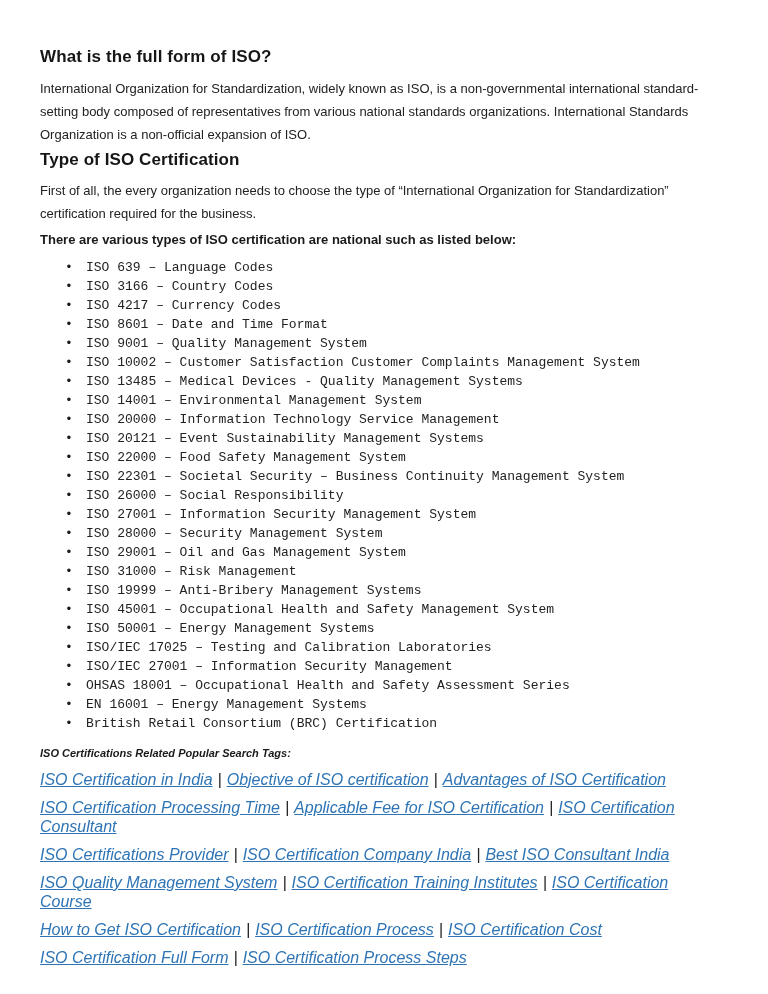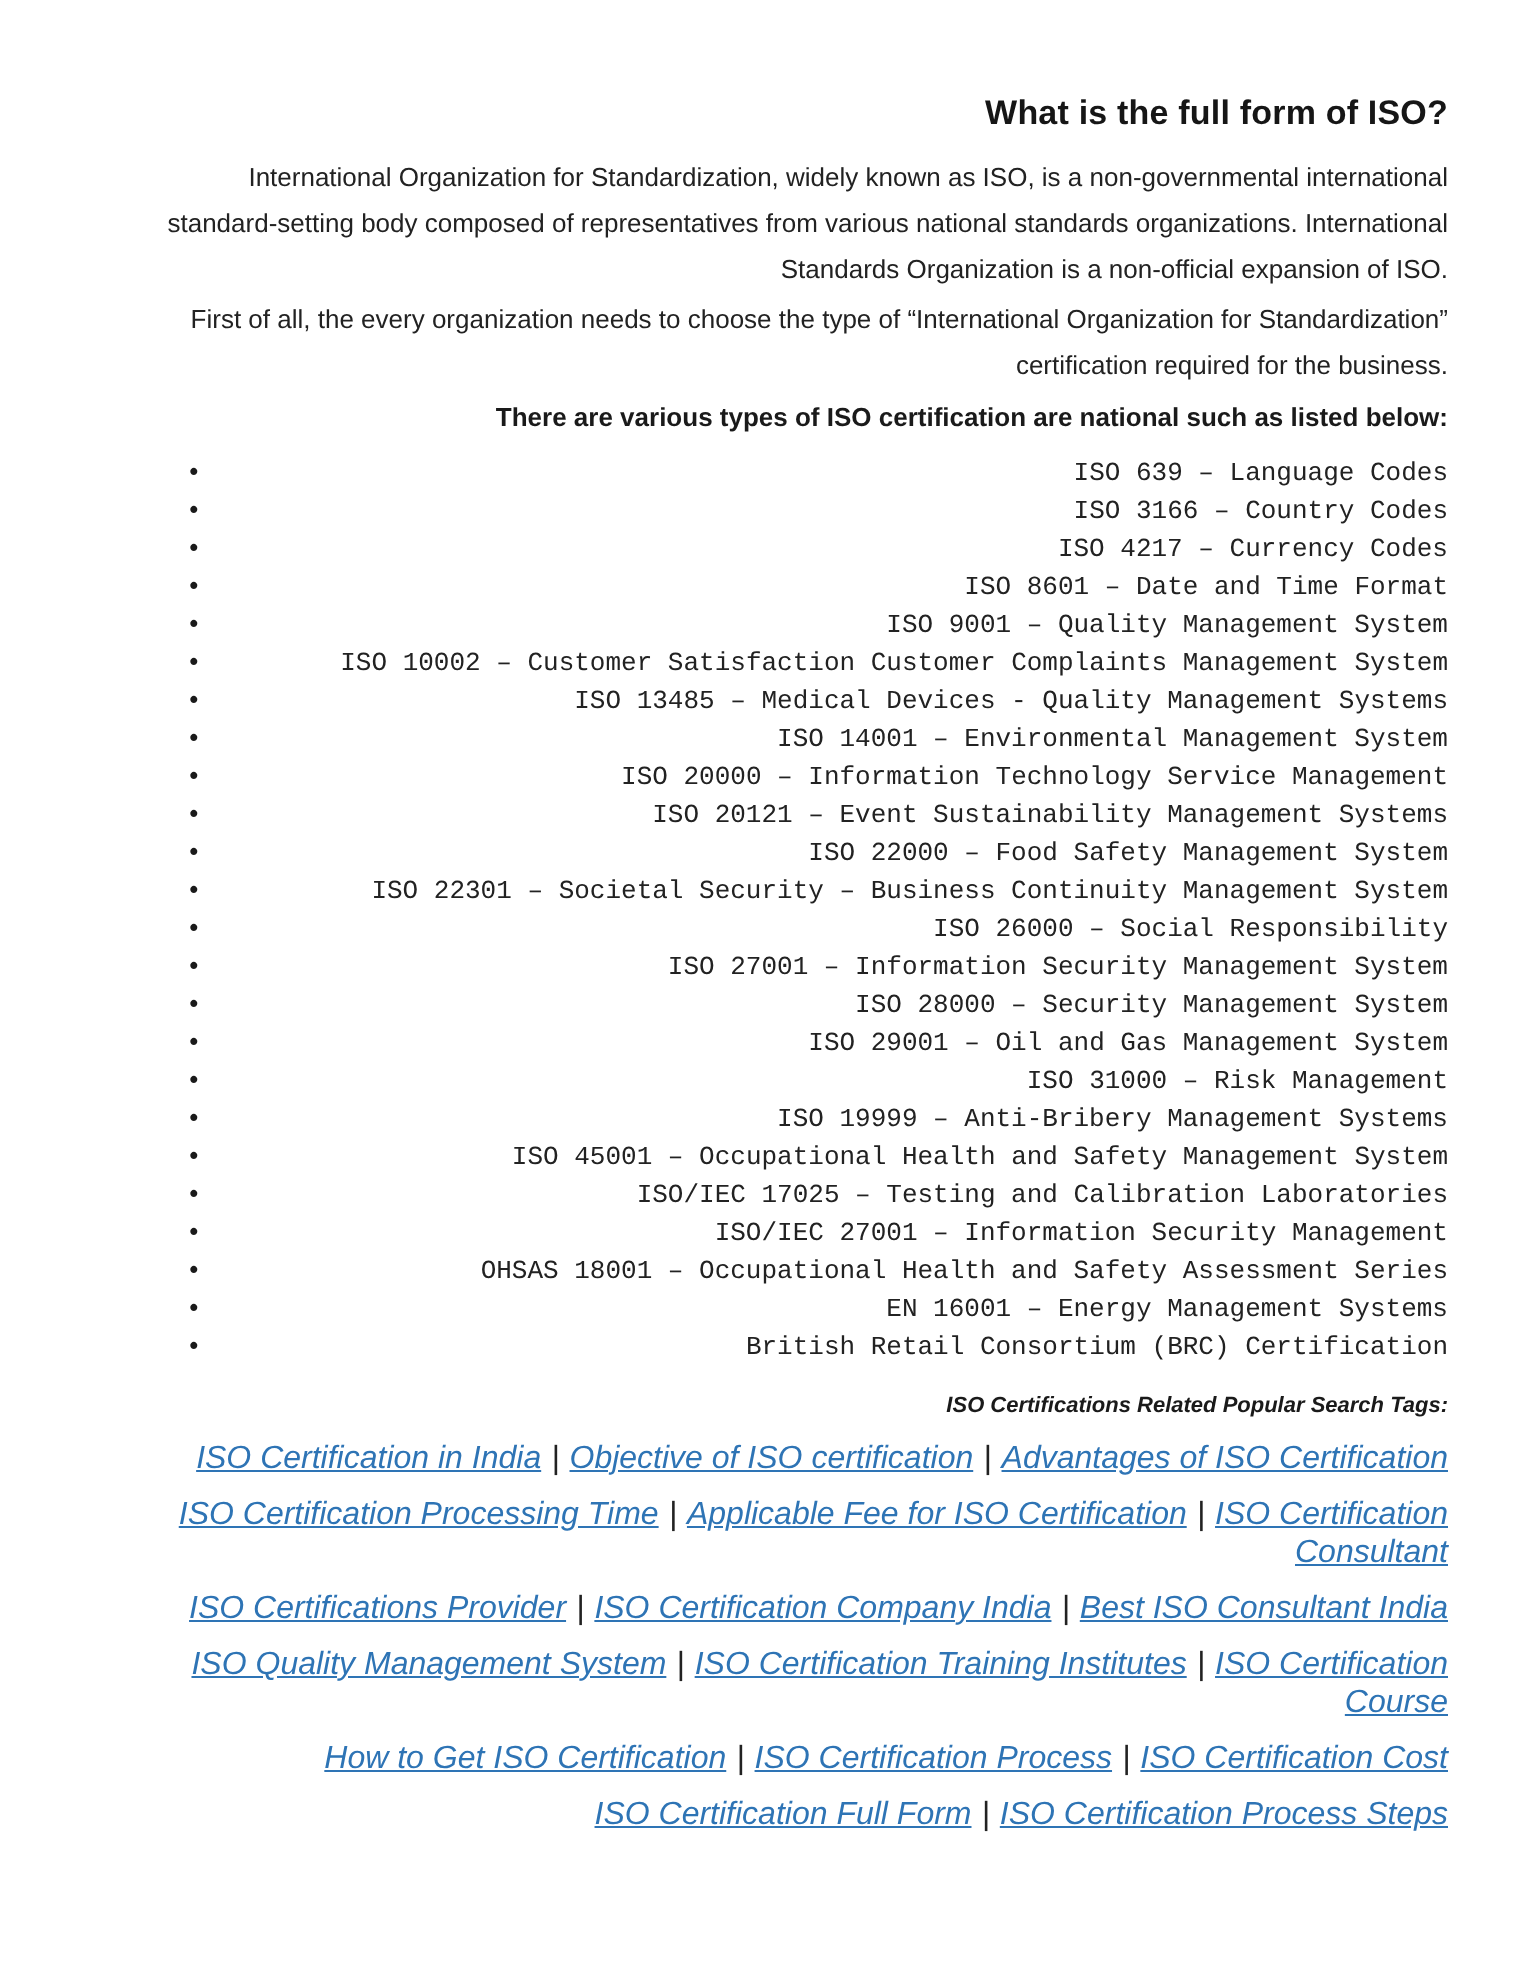--- a/index.html
+++ b/index.html
@@ -7,22 +7,21 @@
   body {
     width: 768px;
     height: 994px;
     margin: 0 auto;
     font-family: "Liberation Sans", "DejaVu Sans", sans-serif;
     color: #1f1f1f;
     background: #ffffff;
     overflow: hidden;
   }
   .page {
-    padding: 46px 44px 0 68px;
-    text-align: right;
+    padding: 46px 44px 0 40px;
   }
   h1.doc-h {
     font-size: 17px;
     font-weight: bold;
     line-height: 22px;
     color: #161616;
     letter-spacing: 0.1px;
     margin: 0 0 9px 0;
   }
   h2.doc-h {
@@ -95,20 +94,21 @@
 </style>
 </head>
 <body>
 
 <div class="page">
 
   <h1 class="doc-h">What is the full form of ISO?</h1>
 
   <p class="body-text intro">International Organization for Standardization, widely known as ISO, is a non-governmental international standard-setting body composed of representatives from various national standards organizations. International Standards Organization is a non-official expansion of ISO.</p>
 
+  <h2 class="doc-h">Type of ISO Certification</h2>
 
   <p class="body-text section-para">First of all, the every organization needs to choose the type of “International Organization for Standardization” certification required for the business.</p>
 
   <p class="list-intro">There are various types of ISO certification are national such as listed below:</p>
 
   <ul class="cert-list">
     <li>ISO 639 – Language Codes</li>
     <li>ISO 3166 – Country Codes</li>
     <li>ISO 4217 – Currency Codes</li>
     <li>ISO 8601 – Date and Time Format</li>
@@ -120,20 +120,21 @@
     <li>ISO 20121 – Event Sustainability Management Systems</li>
     <li>ISO 22000 – Food Safety Management System</li>
     <li>ISO 22301 – Societal Security – Business Continuity Management System</li>
     <li>ISO 26000 – Social Responsibility</li>
     <li>ISO 27001 – Information Security Management System</li>
     <li>ISO 28000 – Security Management System</li>
     <li>ISO 29001 – Oil and Gas Management System</li>
     <li>ISO 31000 – Risk Management</li>
     <li>ISO 19999 – Anti-Bribery Management Systems</li>
     <li>ISO 45001 – Occupational Health and Safety Management System</li>
+    <li>ISO 50001 – Energy Management Systems</li>
     <li>ISO/IEC 17025 – Testing and Calibration Laboratories</li>
     <li>ISO/IEC 27001 – Information Security Management</li>
     <li>OHSAS 18001 – Occupational Health and Safety Assessment Series</li>
     <li>EN 16001 – Energy Management Systems</li>
     <li>British Retail Consortium (BRC) Certification</li>
   </ul>
 
   <p class="tags-heading">ISO Certifications Related Popular Search Tags:</p>
 
   <p class="link-row">

